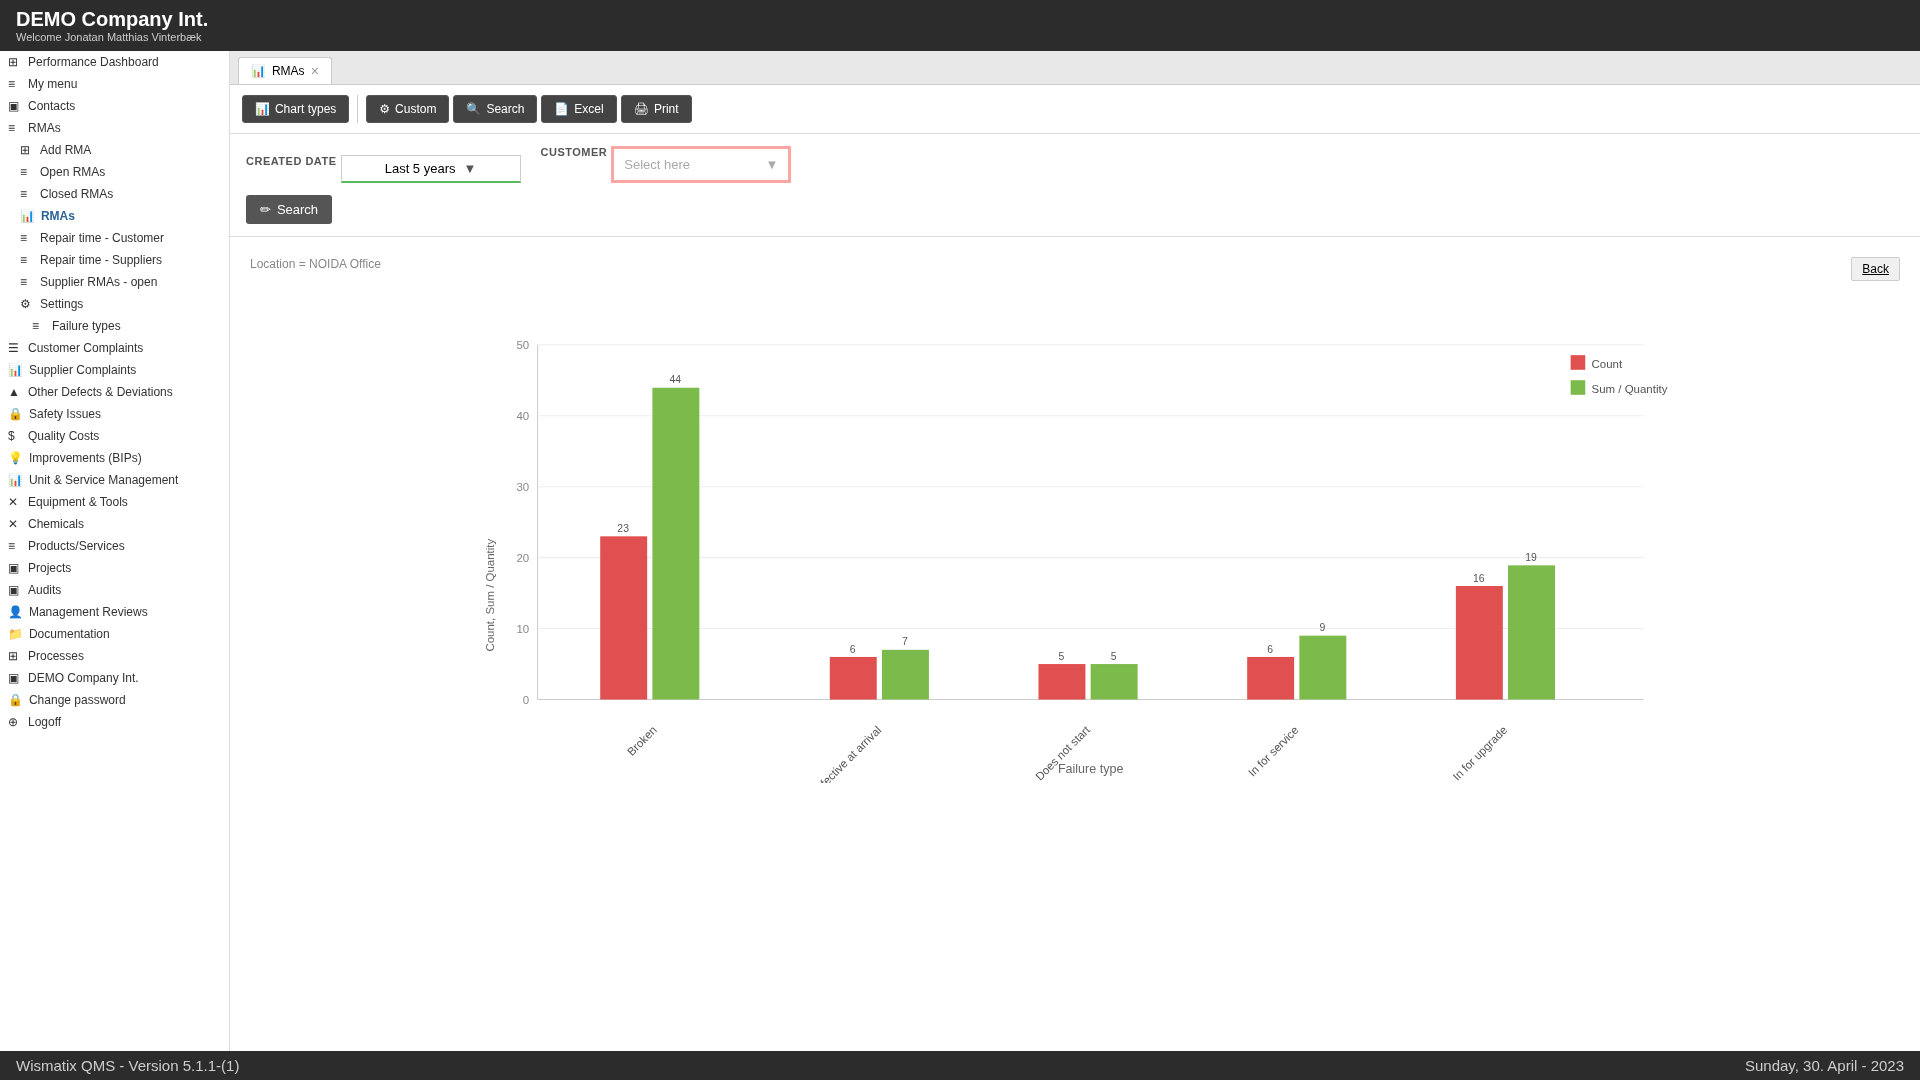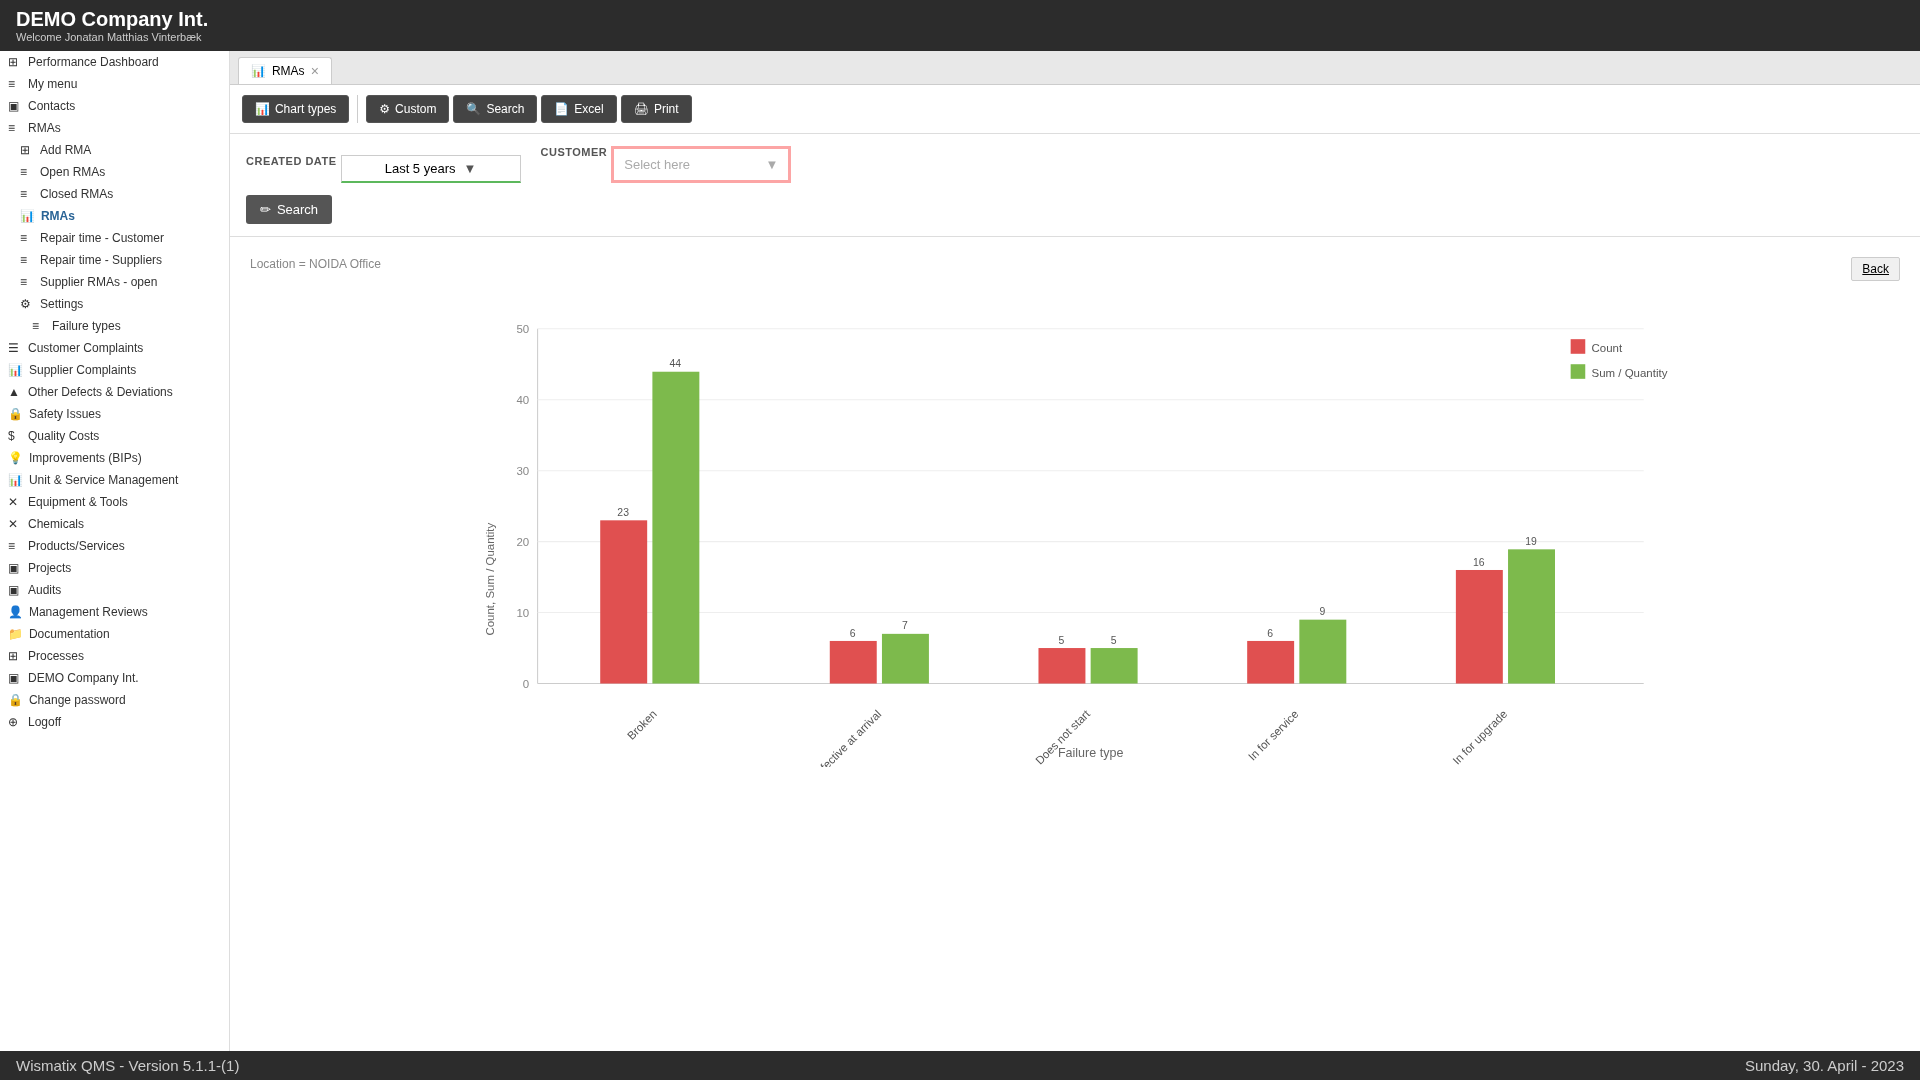--- a/index.html
+++ b/index.html
@@ -38,21 +38,21 @@
     .filter-row { display: flex; gap: 20px; align-items: flex-end; flex-wrap: wrap; }
     .filter-group { display: flex; flex-direction: row; gap: 4px; }
     .filter-label { font-size: 11px; font-weight: bold; color: #555; text-transform: uppercase; letter-spacing: 0.5px; }
     .filter-select { display: flex; align-items: center; border: 1px solid #ccc; border-bottom: 2px solid #5cb85c; padding: 5px 10px; background: #fff; font-size: 13px; cursor: pointer; min-width: 180px; gap: 8px; justify-content: center; }
     .filter-select-plain { display: flex; align-items: center; border: 3px solid #fca5a5; padding: 8px 10px; background: #fff; font-size: 13px; cursor: pointer; min-width: 180px; gap: 8px; justify-content: space-between; color: #aaa; }
     .clean-btn { display: flex; align-items: center; gap: 6px; padding: 7px 14px; background: #555; color: #fff; border: none; font-size: 13px; cursor: pointer; border-radius: 3px; }
 
     
     .chart-area { flex: 1; background: #fff; padding: 20px; overflow-y: auto; position: relative; }
     .chart-title { font-size: 16px; font-weight: bold; color: #333; margin-bottom: 2px; }
-    .chart-subtitle { font-size: 12px; color: #888; margin-bottom: 16px; }
+    .chart-subtitle { font-size: 12px; color: #888; margin-bottom: 32px; }
     .back-btn { position: absolute; top: 20px; right: 20px; padding: 4px 10px; background: #f0f0f0; border: 1px solid #ccc; font-size: 12px; cursor: pointer; border-radius: 2px; text-decoration: underline; }
 
     
     .chart-container { width: 100%; position: relative; }
     svg.bar-chart { width: 100%; height: 480px; }
 
     
     .footer { background: #2c2c2c; color: #ccc; font-size: 15px; padding: 6px 16px; display: flex; justify-content: space-between; align-items: center; flex-shrink: 0; }
   </style>
 </head>

